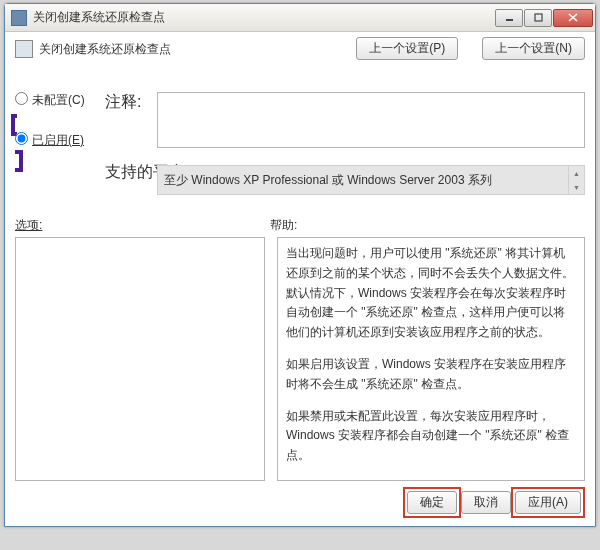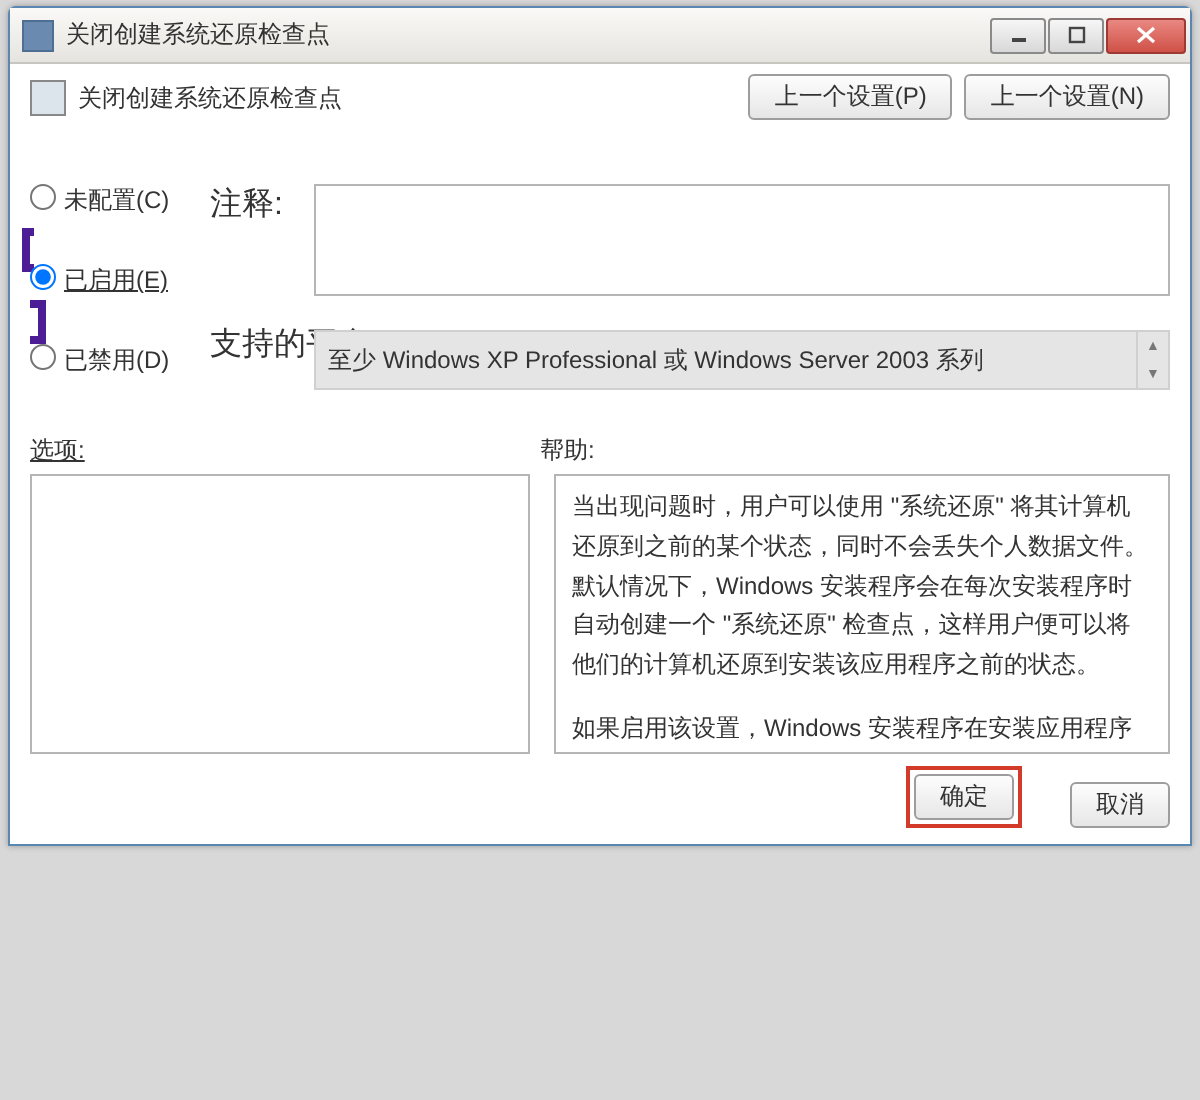--- a/index.html
+++ b/index.html
@@ -1,18 +1,18 @@
 <!DOCTYPE html>
 <html><head>
 <meta charset="utf-8">
 <style>
   * { box-sizing: border-box; margin: 0; padding: 0; font-family: "Microsoft YaHei", "SimSun", Tahoma, sans-serif; }
   html,body { width:600px; height:550px; background:#d8d8d8; overflow:hidden; }
   .window {
-    position:absolute; left:4px; top:3px; width:592px; height:420px;
+    position:absolute; left:4px; top:3px; width:592px; height:524px;
     background:#fff; border:1px solid #5a87b2; border-radius:4px 4px 0 0;
     box-shadow:0 0 3px rgba(0,0,0,.3);
   }
   .titlebar {
     height:28px; background:linear-gradient(#faf9f7,#e6e4df);
     border-bottom:1px solid #c9c6bf; display:flex; align-items:center;
     padding:0 2px 0 6px; font-size:12px; color:#333;
   }
   .title-icon { width:16px; height:16px; margin-right:6px; background:#6a8ab0; border:1px solid #4e6e94; }
   .title-text { flex:1; }
@@ -22,21 +22,21 @@
     display:flex; align-items:center; justify-content:center;
     font-size:10px; cursor:default;
     background:linear-gradient(#f6f6f6,#d8d8d8);
   }
   .win-btn.close { background:linear-gradient(#e98882,#cf5147); color:#fff; border-color:#9d3a33; width:40px; }
   .win-btn svg { display:block; }
   .content { position:absolute; top:28px; left:0; right:0; bottom:0; padding:8px 10px; font-size:12px; color:#333; }
   .heading-row { display:flex; align-items:center; margin-bottom:4px; }
   .tree-icon { width:18px; height:18px; border:1px solid #888; background:#dce4ec; margin-right:6px; }
   .heading-text { font-size:12px; }
-  .nav-btns { position:absolute; top:5px; right:10px; display:flex; gap:6px; }
+  .nav-btns { position:absolute; top:5px; right:10px; display:flex; gap:24px; }
   .btn {
     height:23px; padding:0 12px; font-size:12px; color:#333;
     background:linear-gradient(#fdfdfd,#e6e6e6); border:1px solid #9d9d9d;
     border-radius:3px; cursor:default; display:inline-flex; align-items:center;
   }
   
   .radio-col { position:absolute; left:10px; top:60px; font-size:12px; }
   .radio-row { display:flex; align-items:flex-start; height:22px; margin-bottom:4px; }
   .radio-row input { margin-right:4px; }
   .red-outline { border:4px solid #4c1d95; padding:0 4px 0 2px; margin-left:-4px;text-decoration:underline; }
@@ -59,21 +59,21 @@
   
   .mid-labels { position:absolute; left:10px; top:185px; right:10px; display:flex; font-size:12px; }
   .mid-labels .l { width:255px;text-decoration:underline; }
   
   .panes { position:absolute; left:10px; right:10px; top:205px; bottom:45px; display:flex; gap:12px; }
   .pane { border:1px solid #b5b5b5; background:#fff; font-size:12px; padding:6px 8px; overflow:auto; }
   .pane.left { width:250px; }
   .pane.right { flex:1; line-height:1.65; color:#333; }
   .pane.right p { margin-bottom:12px; }
   
-  .footer-btns { position:absolute; right:10px; bottom:8px; display:flex; gap:24px; align-items:flex-end; }
+  .footer-btns { position:absolute; right:10px; bottom:8px; display:flex; gap:0; align-items:center; }
   .red-box { border:2px solid #d23a2a; padding:2px; display:inline-flex; }
 </style>
 </head>
 <body>
 
 <div class="window">
   <div class="titlebar">
     <div class="title-icon"></div>
     <div class="title-text">关闭创建系统还原检查点</div>
     <div class="win-btns">
@@ -111,24 +111,20 @@
       <label class="radio-row">
         <input type="radio" name="state" style="">
         <span>未配置(C)</span>
       </label>
       <span class="red-outline">
         <label class="radio-row" style="margin-bottom:0">
           <input type="radio" name="state" checked="" style="">
           <span>已启用(E)</span>
         </label>
       </span>
-      <label class="radio-row" style="margin-top:4px">
-        <input type="radio" name="state" style="">
-        <span>已禁用(D)</span>
-      </label>
     </div>
 
     <div class="label-col">
       <div class="label-row">注释:</div>
       <div style="height:44px"></div>
       <div class="label-row" style="white-space:nowrap">支持的平台:</div>
     </div>
 
     <div class="field-col">
       <textarea class="comment-box" style=""></textarea>
@@ -146,23 +142,27 @@
     <div class="mid-labels">
       <div class="l">选项:</div>
       <div>帮助:</div>
     </div>
 
     <div class="panes">
       <div class="pane left"></div>
       <div class="pane right">
         <p>当出现问题时，用户可以使用 "系统还原" 将其计算机还原到之前的某个状态，同时不会丢失个人数据文件。默认情况下，Windows 安装程序会在每次安装程序时自动创建一个 "系统还原" 检查点，这样用户便可以将他们的计算机还原到安装该应用程序之前的状态。</p>
         <p>如果启用该设置，Windows 安装程序在安装应用程序时将不会生成 "系统还原" 检查点。</p>
+        <p>如果禁用或未配置此设置，每次安装应用程序时，Windows 安装程序都会自动创建一个 "系统还原" 检查点。</p>
       </div>
     </div>
 
     <div class="footer-btns">
       <span class="red-box">
         <button class="btn">确定</button>
       </span>
       <button class="btn">取消</button>
+      <span class="red-box">
+        <button class="btn">应用(A)</button>
+      </span>
     </div>
   </div>
 </div>
 
 </body></html>

